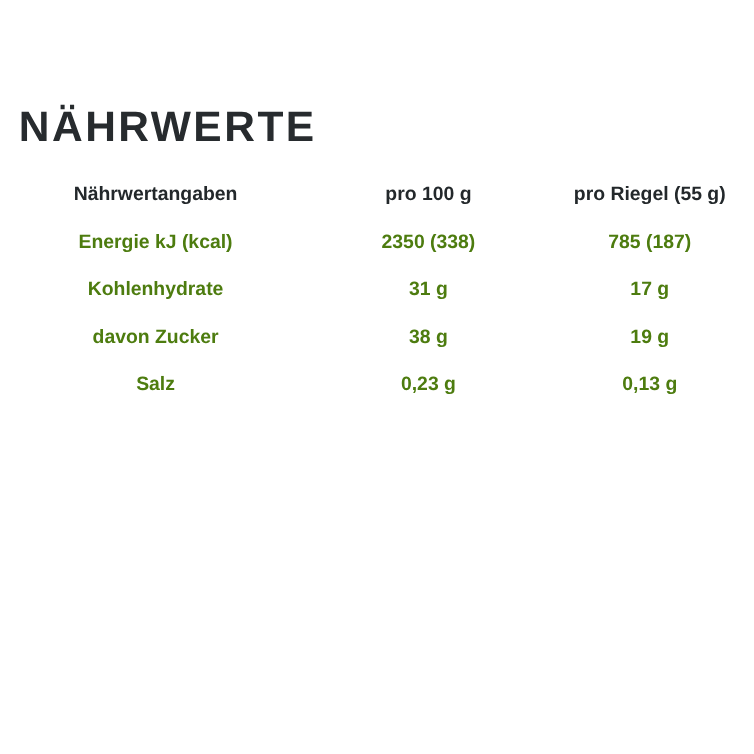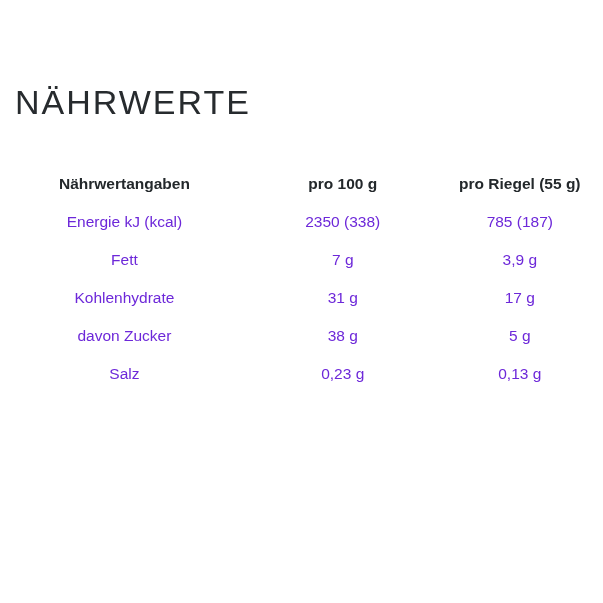--- a/index.html
+++ b/index.html
@@ -12,24 +12,24 @@
     height: 603px;
     overflow: hidden;
     font-family: "Liberation Sans", "DejaVu Sans", sans-serif;
     -webkit-font-smoothing: antialiased;
   }
   .page {
     padding: 84px 15px 0 15px;
     box-sizing: border-box;
   }
   .title {
-    margin: 0 0 44px 0;
+    margin: 0 0 16px 0;
     font-size: 34px;
     line-height: 36px;
-    font-weight: 400;
+    font-weight: 700;
     letter-spacing: 2px;
     color: #272b2e;
   }
   table.nutrition {
     width: 100%;
     border-collapse: collapse;
     table-layout: fixed;
   }
   col.c1 { width: 38.2%; }
   col.c2 { width: 38%; }
@@ -40,22 +40,22 @@
     font-size: 15.5px;
     line-height: 19px;
     padding: 9.5px 0;
     border: none;
   }
   th {
     font-weight: bold;
     color: #23282b;
   }
   td {
-    font-weight: normal;
-    color: #6d28d9;
+    font-weight: bold;
+    color: #4d7c0f;
   }
   td.label {
     white-space: pre-line;
   }
 </style>
 </head>
 <body>
 
 <div class="page">
 
@@ -74,33 +74,28 @@
         <th>pro Riegel (55 g)</th>
       </tr>
     </thead>
     <tbody>
       <tr>
         <td class="label">Energie kJ (kcal)</td>
         <td>2350 (338)</td>
         <td>785 (187)</td>
       </tr>
       <tr>
-        <td class="label">Fett</td>
-        <td>7 g</td>
-        <td>3,9 g</td>
-      </tr>
-      <tr>
         <td class="label">Kohlenhydrate</td>
         <td>31 g</td>
         <td>17 g</td>
       </tr>
       <tr>
         <td class="label">davon Zucker</td>
         <td>38 g</td>
-        <td>5 g</td>
+        <td>19 g</td>
       </tr>
       <tr>
         <td class="label">Salz</td>
         <td>0,23 g</td>
         <td>0,13 g</td>
       </tr>
     </tbody>
   </table>
 
 </div>

